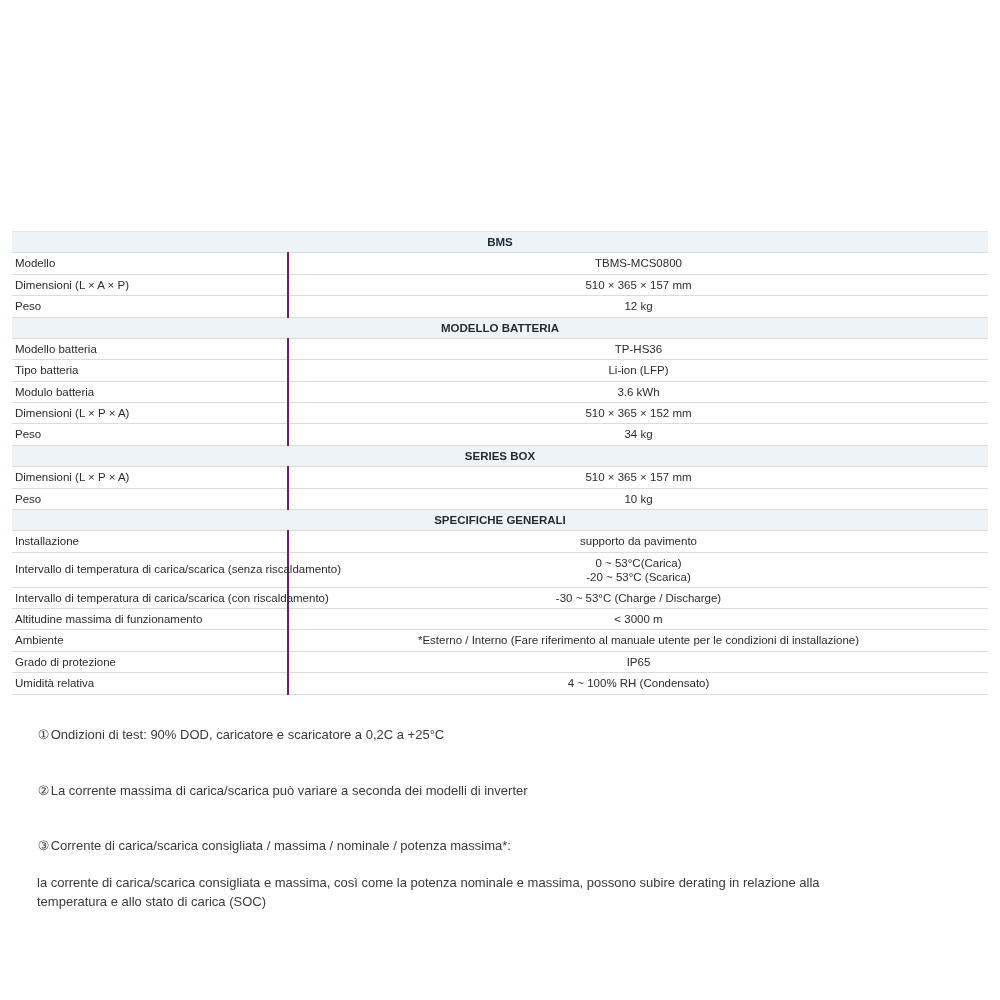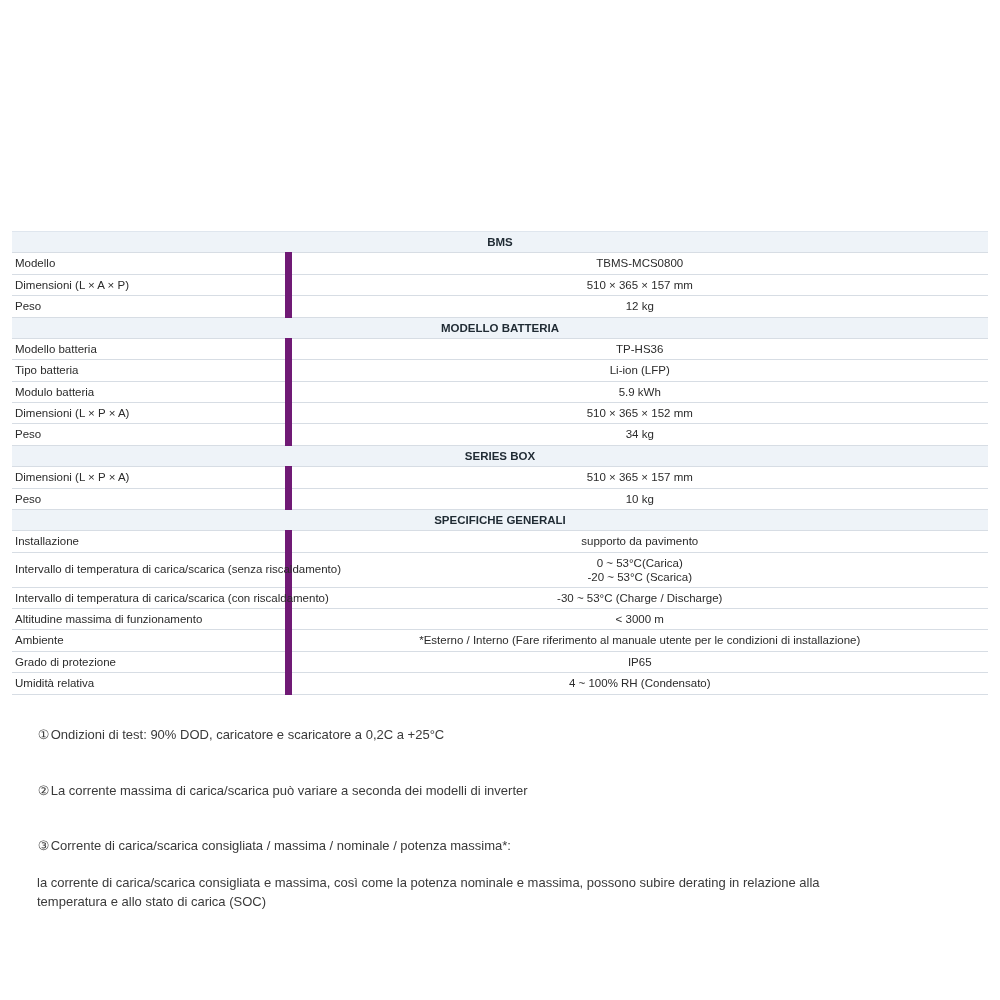--- a/index.html
+++ b/index.html
@@ -37,21 +37,21 @@
     vertical-align: middle;
     font-size: 11.5px;
     line-height: 1.25;
     border-bottom: 1px solid #d7dde4;
   }
 
   td.label {
     width: 276px;
     padding-left: 6px;
     color: #2b2b2b;
-    border-right: 7px solid #701a75;
+    border-right: 2px solid #701a75;
     white-space: nowrap;
   }
 
   td.label.tight {
     font-size: 10.3px;
   }
 
   td.value {
     text-align: center;
     color: #2b2b2b;
@@ -138,21 +138,21 @@
       <tr>
         <td class="label">Modello batteria</td>
         <td class="value">TP-HS36</td>
       </tr>
       <tr>
         <td class="label">Tipo batteria</td>
         <td class="value">Li-ion (LFP)</td>
       </tr>
       <tr>
         <td class="label">Modulo batteria</td>
-        <td class="value">5.9 kWh</td>
+        <td class="value">3.6 kWh</td>
       </tr>
       <tr>
         <td class="label">Dimensioni (L × P × A)</td>
         <td class="value">510 × 365 × 152 mm</td>
       </tr>
       <tr>
         <td class="label">Peso</td>
         <td class="value">34 kg</td>
       </tr>
 

